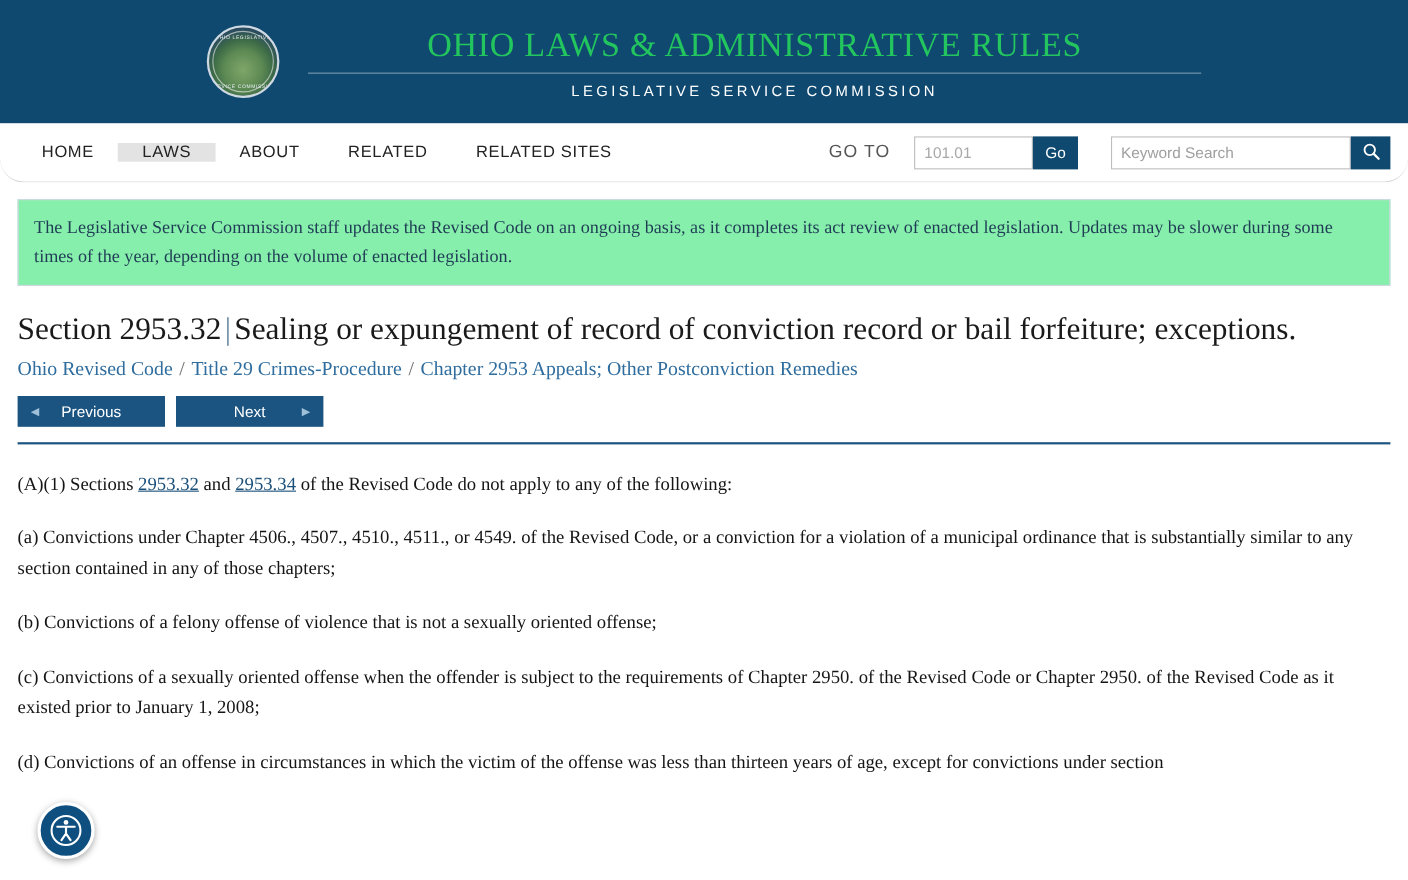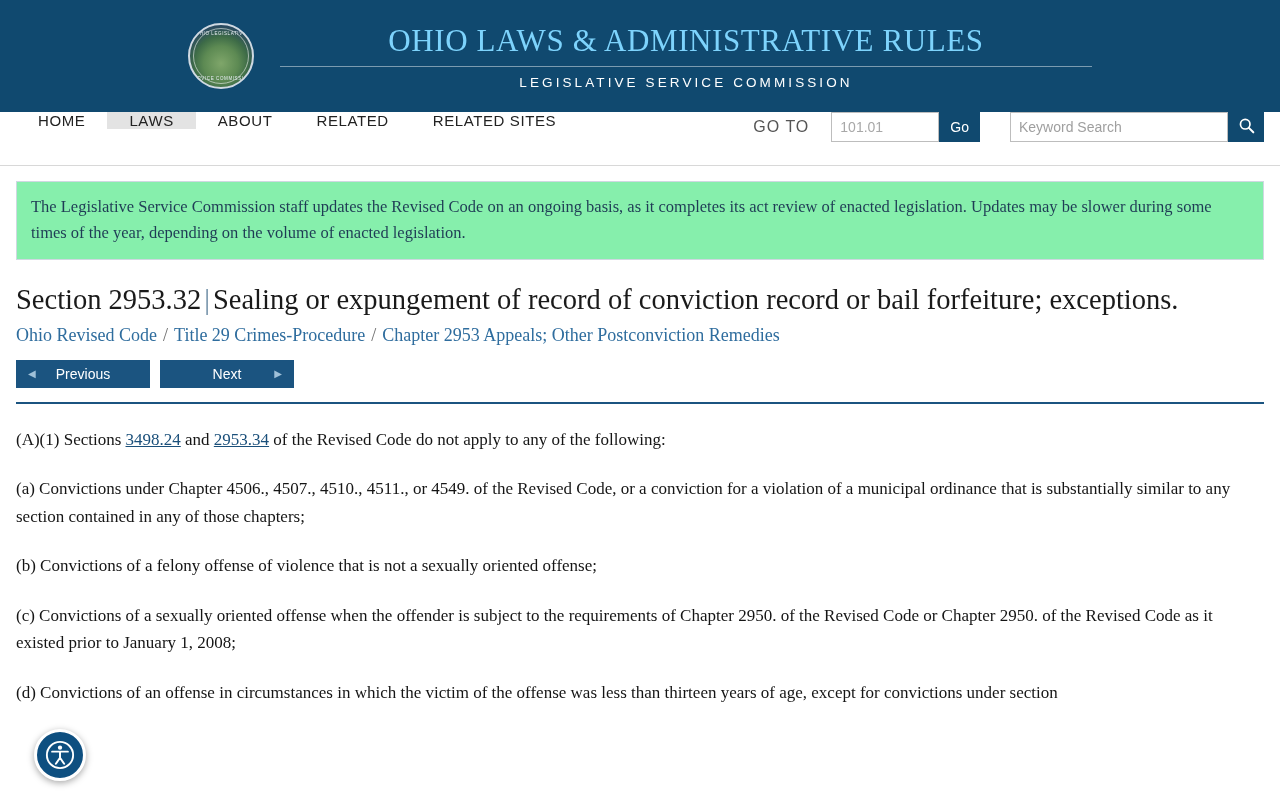--- a/index.html
+++ b/index.html
@@ -55,21 +55,21 @@
     font-family: "Liberation Sans", sans-serif;
     font-size: 4.5px;
     letter-spacing: .6px;
     color: #e8eef3;
   }
   .seal-text-top { top: 6px; }
   .seal-text-bottom { bottom: 6px; }
 
   .title-block { text-align: center; }
   .site-title {
-    color: #7dd3fc;
+    color: #22c55e;
     font-family: "Liberation Serif", serif;
     font-size: 31px;
     letter-spacing: 0.6px;
     white-space: nowrap;
   }
   .rule-line {
     height: 1px;
     background: rgba(255,255,255,0.45);
     margin: 7px 0 8px 0;
     width: 812px;
@@ -81,22 +81,23 @@
     letter-spacing: 3.1px;
     white-space: nowrap;
   }
 
   
   .navbar {
     height: 54px;
     background: #ffffff;
     border-bottom: 1px solid #d8d8d8;
     display: flex;
-    align-items: flex-start;
+    align-items: center;
     padding: 0 16px;
+    border-radius: 22px;
   }
   .nav-items { display: flex; align-items: stretch; }
   .nav-item {
     display: flex; align-items: center;
     padding: 0 22px;
     font-family: "Liberation Sans", sans-serif;
     font-size: 15px;
     letter-spacing: 0.6px;
     color: #222222;
     cursor: pointer;
@@ -314,21 +315,21 @@
     <button class="pager-btn next">
       <span>Next</span>
       <span class="arrow">▶</span>
     </button>
   </div>
 
 
   <div class="hr-blue"></div>
 
   <div class="body-text">
-    <p><span>(A)(1) Sections </span><a>3498.24</a><span> and </span><a>2953.34</a><span> of the Revised Code do not apply to any of the following:</span></p>
+    <p><span>(A)(1) Sections </span><a>2953.32</a><span> and </span><a>2953.34</a><span> of the Revised Code do not apply to any of the following:</span></p>
     <p>(a) Convictions under Chapter 4506., 4507., 4510., 4511., or 4549. of the Revised Code, or a conviction for a violation of a municipal ordinance that is substantially similar to any section contained in any of those chapters;</p>
     <p>(b) Convictions of a felony offense of violence that is not a sexually oriented offense;</p>
     <p>(c) Convictions of a sexually oriented offense when the offender is subject to the requirements of Chapter 2950. of the Revised Code or Chapter 2950. of the Revised Code as it existed prior to January 1, 2008;</p>
     <p>(d) Convictions of an offense in circumstances in which the victim of the offense was less than thirteen years of age, except for convictions under section</p>
   </div>
 </div>
 
 <div class="a11y">
   <span>
     <svg width="30" height="30" viewBox="0 0 32 32" aria-hidden="true">

